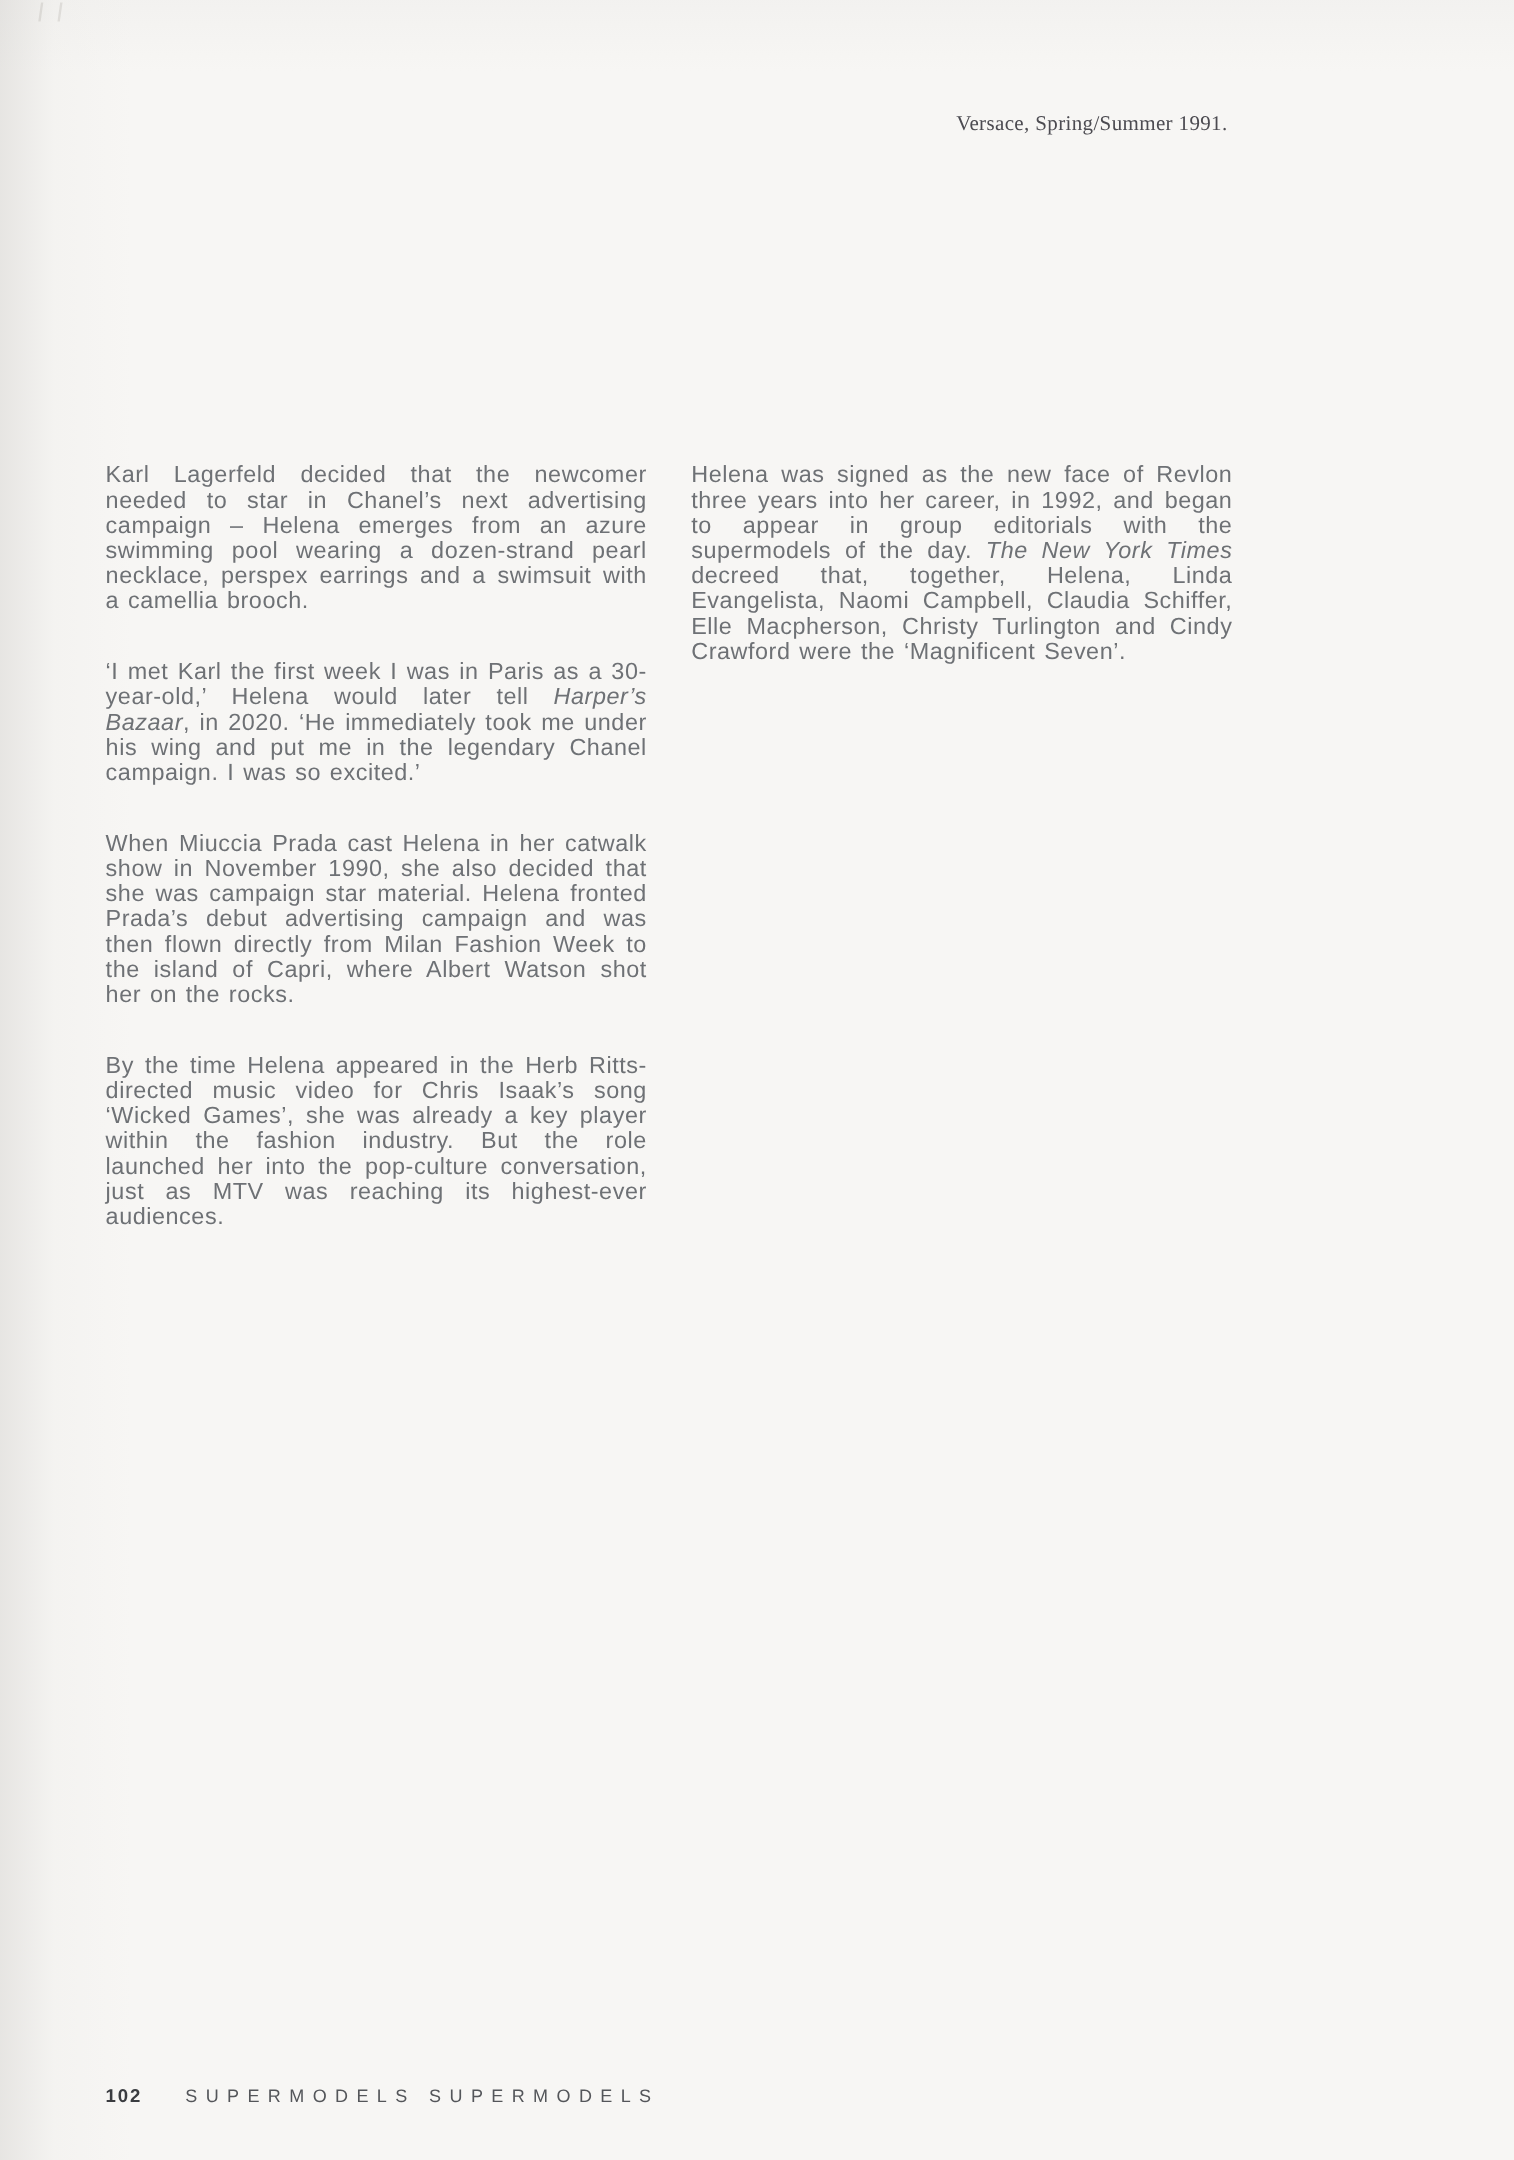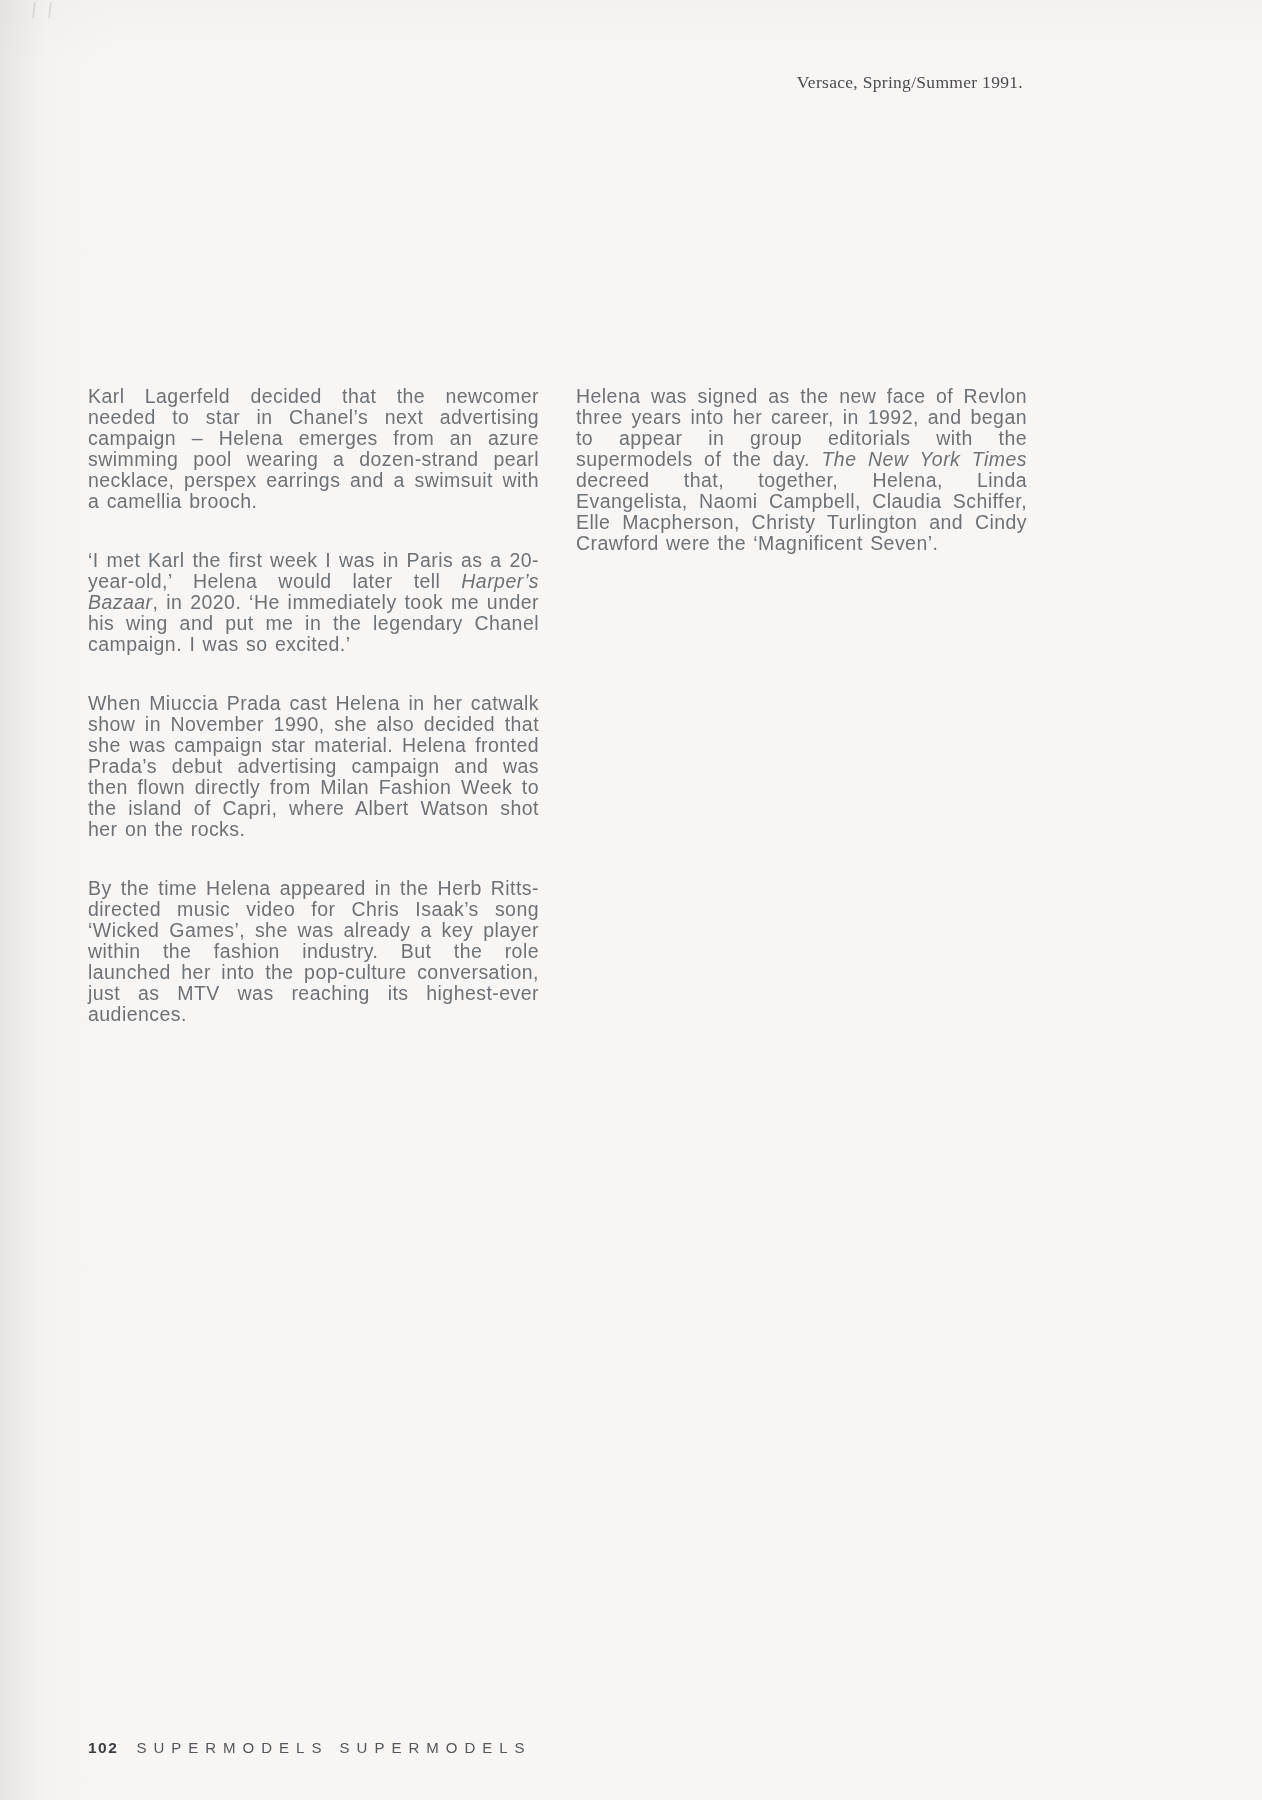--- a/index.html
+++ b/index.html
@@ -25,21 +25,21 @@
     top: 2px;
     width: 14px;
     height: 16px;
     opacity: 0.18;
     border-left: 2px solid #8b857c;
     border-right: 2px solid #8b857c;
     transform: skewX(-8deg);
   }
   .caption {
     position: absolute;
-    top: 72px;
+    top: 92px;
     right: 239px;
     font-family: "Liberation Serif", serif;
     font-size: 17.5px;
     letter-spacing: 0.3px;
     color: #4c4b51;
     white-space: nowrap;
   }
   .columns {
     position: absolute;
     left: 88px;
@@ -63,21 +63,21 @@
   }
   .column p span.italic {
     font-style: italic;
   }
   .footer {
     position: absolute;
     left: 88px;
     top: 1739px;
     display: flex;
     align-items: baseline;
-    gap: 18px;
+    gap: 36px;
   }
   .footer .page-number {
     font-size: 15.5px;
     font-weight: bold;
     letter-spacing: 1.5px;
     color: #3a3c40;
   }
   .footer .book-title {
     font-size: 15px;
     letter-spacing: 7px;
@@ -89,21 +89,21 @@
 
 <div class="page">
 
   <div class="pencil-mark"></div>
 
   <div class="caption">Versace, Spring/Summer 1991.</div>
 
   <div class="columns">
     <div class="column">
         <p><span>Karl Lagerfeld decided that the newcomer needed to star in Chanel’s next advertising campaign – Helena emerges from an azure swimming pool wearing a dozen-strand pearl necklace, perspex earrings and a swimsuit with a camellia brooch.</span></p>
-        <p><span>‘I met Karl the first week I was in Paris as a 20-year-old,’ Helena would later tell </span><span class="italic">Harper’s Bazaar</span><span>, in 2020. ‘He immediately took me under his wing and put me in the legendary Chanel campaign. I was so excited.’</span></p>
+        <p><span>‘I met Karl the first week I was in Paris as a 30-year-old,’ Helena would later tell </span><span class="italic">Harper’s Bazaar</span><span>, in 2020. ‘He immediately took me under his wing and put me in the legendary Chanel campaign. I was so excited.’</span></p>
         <p><span>When Miuccia Prada cast Helena in her catwalk show in November 1990, she also decided that she was campaign star material. Helena fronted Prada’s debut advertising campaign and was then flown directly from Milan Fashion Week to the island of Capri, where Albert Watson shot her on the rocks.</span></p>
         <p><span>By the time Helena appeared in the Herb Ritts-directed music video for Chris Isaak’s song ‘Wicked Games’, she was already a key player within the fashion industry. But the role launched her into the pop-culture conversation, just as MTV was reaching its highest-ever audiences.</span></p>
       </div>
     <div class="column">
         <p><span>Helena was signed as the new face of Revlon three years into her career, in 1992, and began to appear in group editorials with the supermodels of the day. </span><span class="italic">The New York Times</span><span> decreed that, together, Helena, Linda Evangelista, Naomi Campbell, Claudia Schiffer, Elle Macpherson, Christy Turlington and Cindy Crawford were the ‘Magnificent Seven’.</span></p>
       </div>
   </div>
 
   <div class="footer">
     <span class="page-number">102</span>

